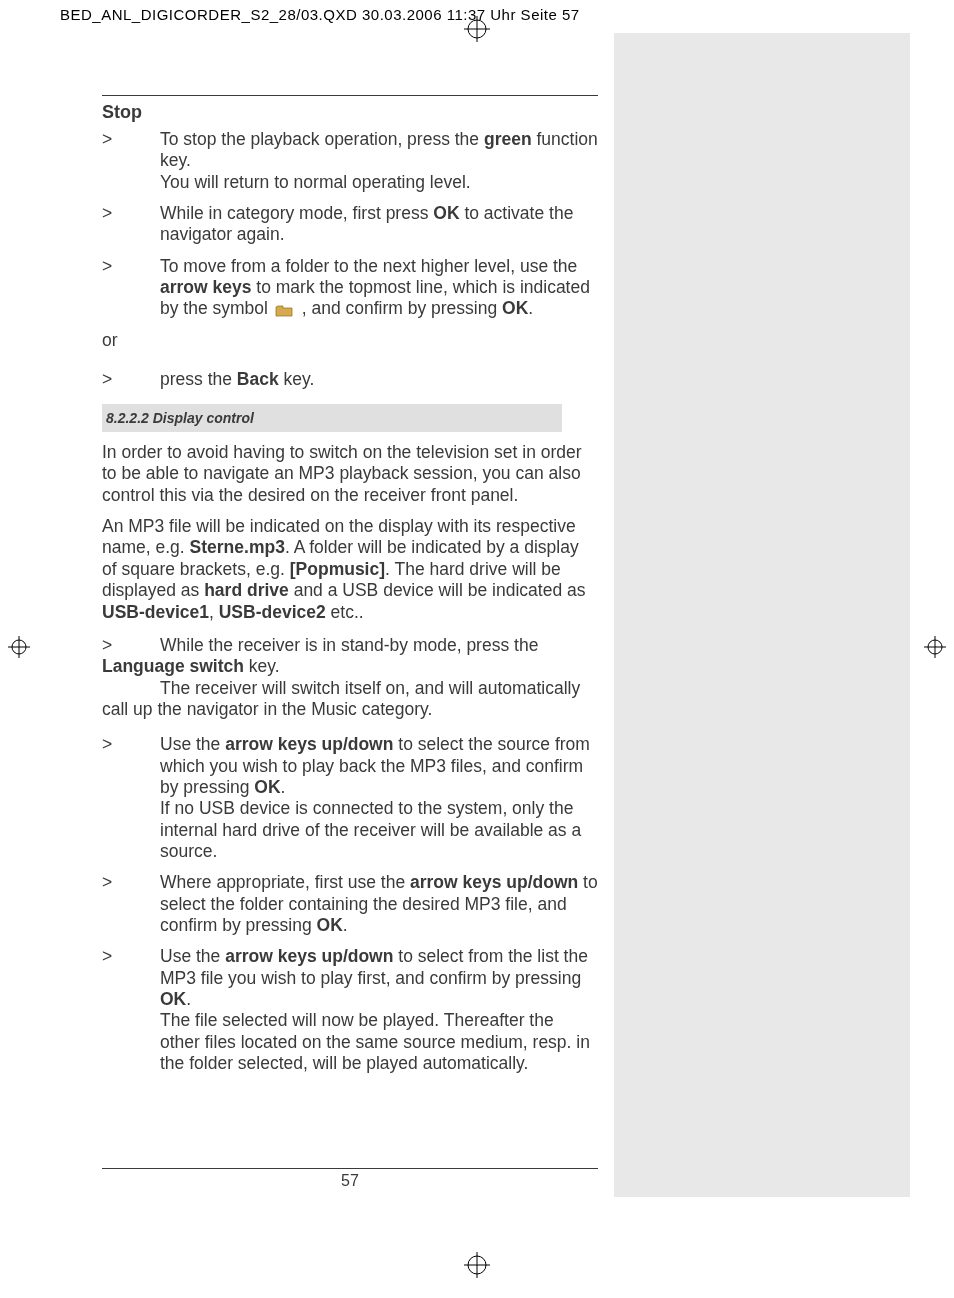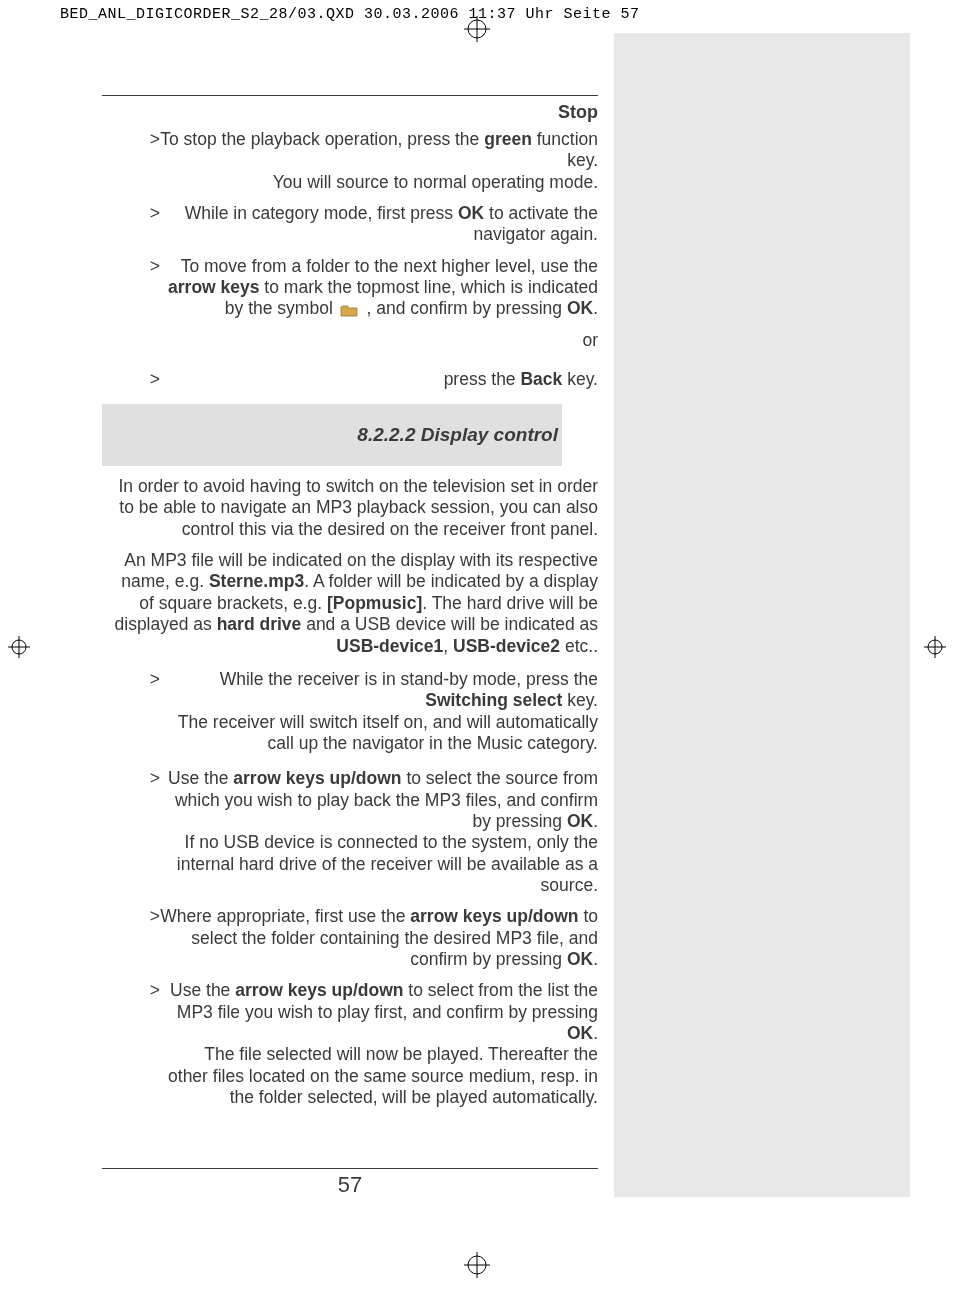--- a/index.html
+++ b/index.html
@@ -9,21 +9,21 @@
     background: #fff;
     color: #3a3a3a;
     width: 954px;
     height: 1298px;
     position: relative;
   }
   .header-slug {
     position: absolute;
     top: 6px;
     left: 60px;
-    font-family: Liberation Mono, monospace;
+    font-family: Liberation Sans, sans-serif;
     font-size: 15px;
     color: #000;
     letter-spacing: 0.5px;
   }
   .top-reg {
     position: absolute;
     top: 16px;
     left: 50%;
     transform: translateX(-50%);
   }
@@ -41,47 +41,46 @@
     top: 33px;
     width: 296px;
     height: 1164px;
     background: #e8e8e8;
   }
   .page {
     position: absolute;
     left: 102px;
     top: 95px;
     width: 496px;
-    text-align: right;
   }
   .hr-top { border: none; border-top: 1.5px solid #3a3a3a; margin: 0 0 6px 0; }
   .hr-bot {
     position: absolute;
     left: 102px;
     top: 1160px;
     width: 496px;
     border: none;
     border-top: 1.5px solid #3a3a3a;
   }
   .page-num {
     position: absolute;
     left: 102px;
     top: 1172px;
     width: 496px;
     text-align: center;
-    font-size: 22px;
+    font-size: 16px;
     color: #3a3a3a;
   }
   .h3 { font-weight: bold; font-size: 18px; margin: 2px 0 6px 0; color: #3a3a3a; }
   .h2-gray {
     background: #e0e0e0;
-    font-size: 19px;
+    font-size: 14px;
     font-weight: bold;
     font-style: italic;
-    padding: 20px 4px;
+    padding: 6px 4px;
     margin: 14px 0 10px 0;
     width: 452px;
     color: #3a3a3a;
   }
   .body-text { font-size: 17.5px; line-height: 1.22; margin: 0 0 10px 0; }
   .bullet { display: flex; margin: 0 0 10px 0; font-size: 17.5px; line-height: 1.22; }
   .bullet .marker { width: 58px; flex-shrink: 0; }
   .bullet .content { flex: 1; }
   .or-line { font-size: 17.5px; margin: 0 0 18px 0; }
   b { font-weight: bold; color: #3a3a3a; }
@@ -132,21 +131,21 @@
 </div>
 
 <div class="page">
   <hr class="hr-top">
 
   <div class="h3">Stop</div>
   <div class="bullet">
     <div class="marker">&gt;</div>
     <div class="content">
       <span>To stop the playback operation, press the </span><b>green</b><span> function key.</span><br>
-      <span>You will source to normal operating mode.</span>
+      <span>You will return to normal operating level.</span>
     </div>
   </div>
 
   <div class="bullet">
     <div class="marker">&gt;</div>
     <div class="content">
       <span>While in category mode, first press </span><b>OK</b><span> to activate the navigator again.</span>
     </div>
   </div>
   <div class="bullet">
@@ -169,21 +168,21 @@
 
   <p class="body-text">In order to avoid having to switch on the television set in order to be able to navigate an MP3 playback session, you can also control this via the desired on the receiver front panel.</p>
   <p class="body-text" style="margin-bottom:12px">
     <span>An MP3 file will be indicated on the display with its respective name, e.g. </span><b>Sterne.mp3</b><span>. A folder will be indicated by a display of square brackets, e.g. </span><b>[Popmusic]</b><span>. The hard drive will be displayed as </span><b>hard drive</b><span> and a USB device will be indicated as </span><b>USB-device1</b><span>, </span><b>USB-device2</b><span> etc..</span>
   </p>
 
   <div class="bullet" style="margin-bottom:0">
     <div class="marker">&gt;</div>
     <div class="content" style="margin-left:-58px">
       <span style="display:inline-block;width:58px"></span><span>While the receiver is in stand-by mode, press the </span><br>
-      <b>Switching select</b><span> key.</span><br>
+      <b>Language switch</b><span> key.</span><br>
       <span style="display:inline-block;width:58px"></span><span>The receiver will switch itself on, and will automatically call up the navigator in the Music category.</span>
     </div>
   </div>
   <p class="body-text" style="margin:0 0 14px 0"></p>
 
   <div class="bullet">
     <div class="marker">&gt;</div>
     <div class="content">
       <span>Use the </span><b>arrow keys up/down</b><span> to select the source from which you wish to play back the MP3 files, and confirm by pressing </span><b>OK</b><span>.</span><br>
       <span>If no USB device is connected to the system, only the internal hard drive of the receiver will be available as a source.</span>

